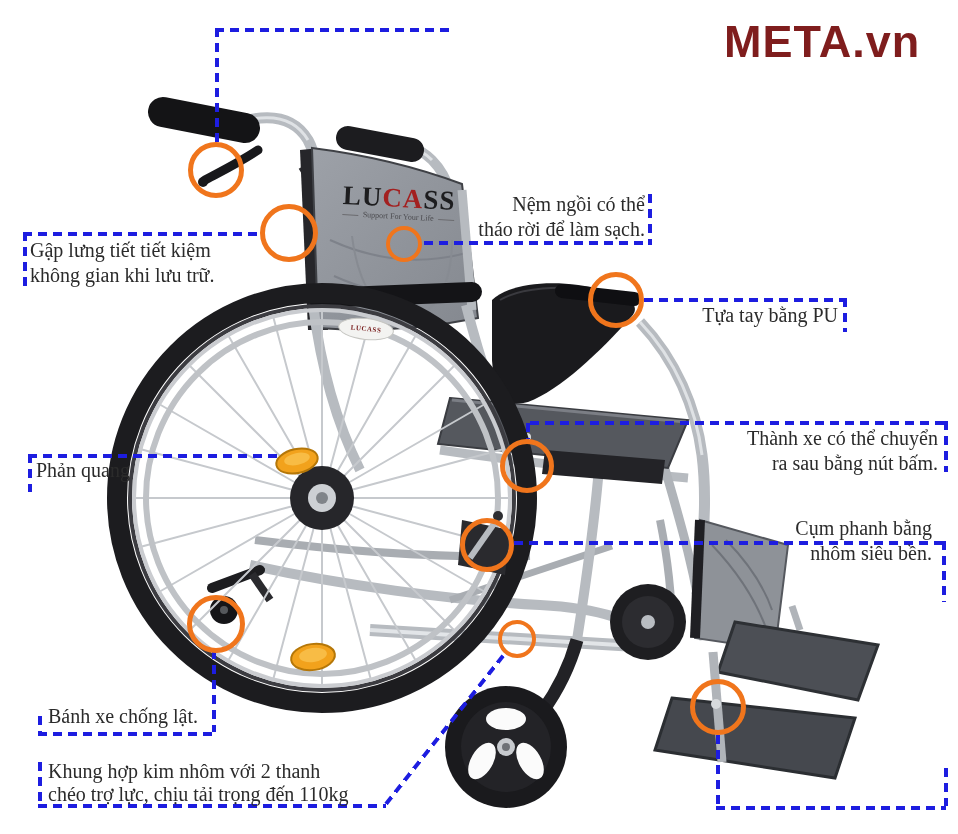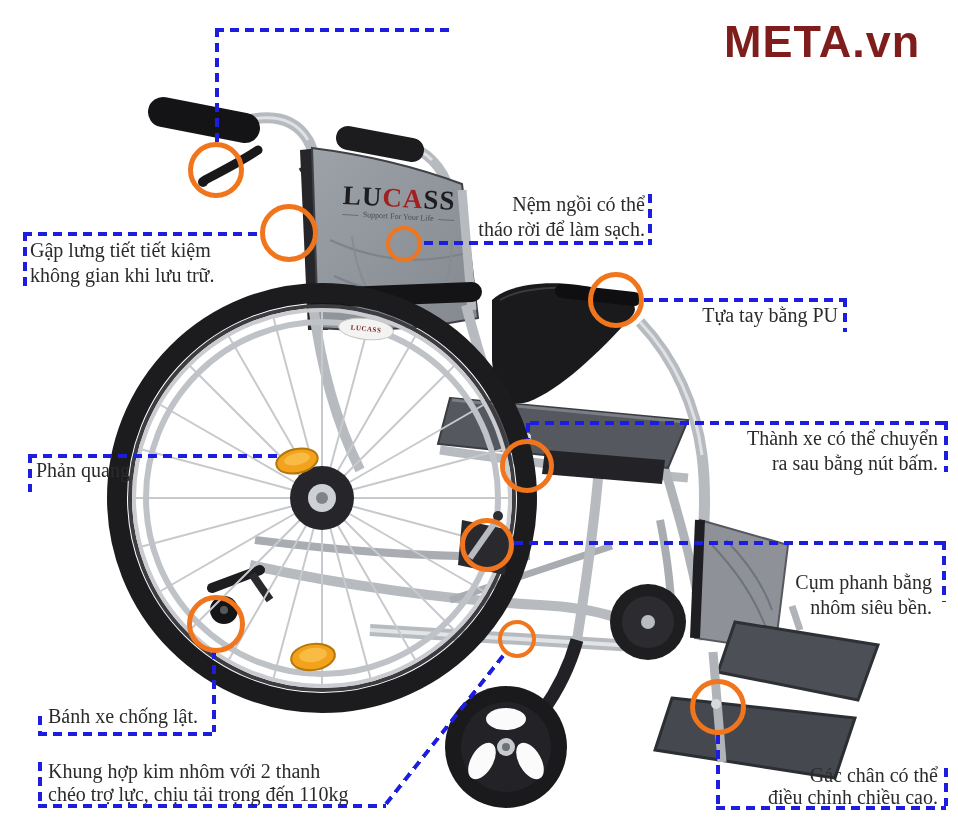--- a/index.html
+++ b/index.html
@@ -231,36 +231,32 @@
 
   <div class="lbl r" style="left:640px;top:303px;width:198px;">
     <span>Tựa tay bằng PU</span>
   </div>
 
   <div class="lbl r" style="left:700px;top:426px;width:238px;">
     <span>Thành xe có thể chuyển</span>
     <span>ra sau bằng nút bấm.</span>
   </div>
 
-  <div class="lbl r" style="left:740px;top:570px;width:192px;">
+  <div class="lbl r" style="left:740px;top:516px;width:192px;">
     <span>Cụm phanh bằng</span>
     <span>nhôm siêu bền.</span>
   </div>
 
   <div class="lbl" style="left:36px;top:458px;width:160px;">
     <span>Phản quang</span>
   </div>
 
   <div class="lbl" style="left:48px;top:704px;width:180px;">
     <span>Bánh xe chống lật.</span>
   </div>
 
   <div class="lbl" style="left:48px;top:760px;width:340px;line-height:23px;">
     <span>Khung hợp kim nhôm với 2 thanh</span>
     <span>chéo trợ lực, chịu tải trọng đến 110kg</span>
   </div>
 
-  <div class="lbl r" style="left:740px;top:764px;width:198px;line-height:22px;">
-    <span>Gác chân có thể</span>
-    <span>điều chỉnh chiều cao.</span>
-  </div>
 
 </div>
 
 </body></html>

